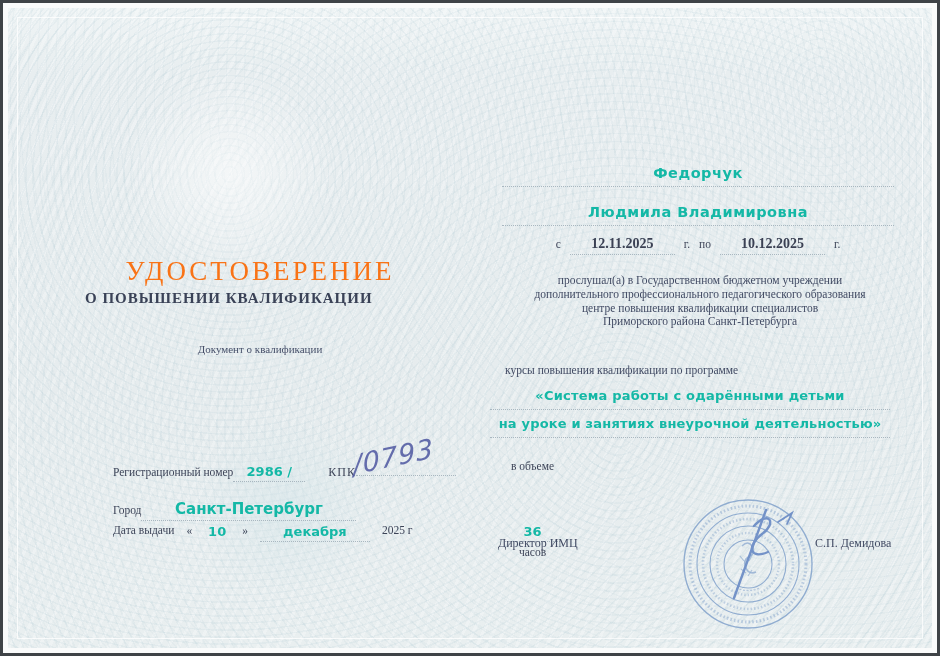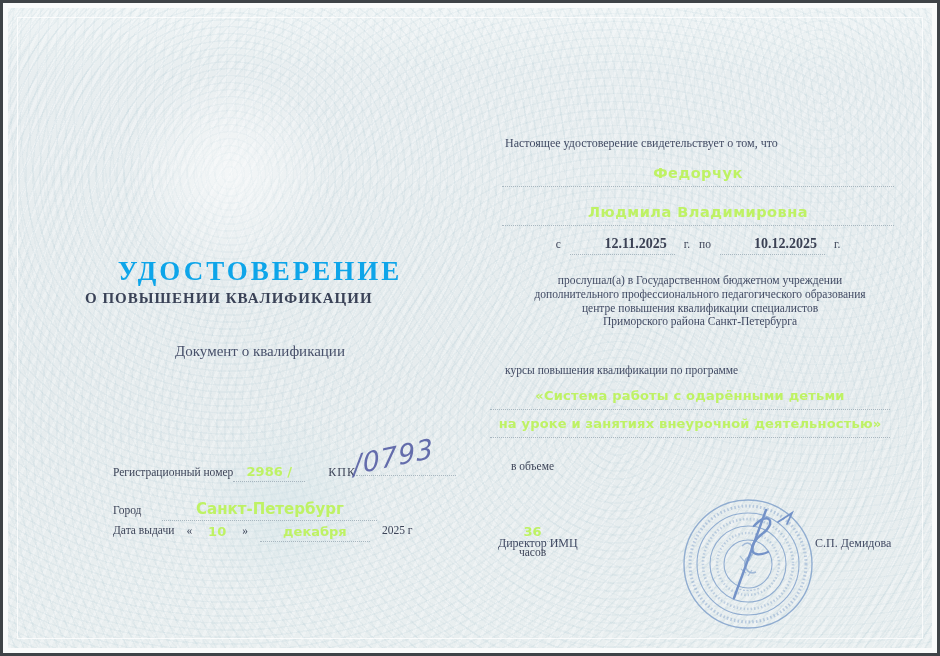--- a/index.html
+++ b/index.html
@@ -20,53 +20,53 @@
       repeating-radial-gradient(circle at 88% 12%, rgba(150,185,198,0.07) 0 1.5px, rgba(0,0,0,0) 1.5px 9px),
       repeating-linear-gradient(115deg, rgba(255,255,255,0.25) 0 3px, rgba(0,0,0,0) 3px 9px),
       linear-gradient(180deg, #eff4f5 0%, #e8eef0 10%, #e6ecee 60%, #e9eff0 100%);
   }
   .cert::before {
     content:""; position:absolute; inset:9px;
     border:1px solid rgba(255,255,255,0.75); pointer-events:none;
   }
 
   .tmpl { font-family:"Liberation Serif", serif; color:#3d4458; }
-  .fill { font-family:"DejaVu Sans", sans-serif; color:#bef264; }
+  .fill { font-family:"DejaVu Sans", sans-serif; color:#14b8a6; }
 
   .abs { position:absolute; }
 
   .title1 {
     left:85px; top:256px; width:350px; text-align:center;
-    font-size:27px; font-weight:bold; letter-spacing:3px; color:#0ea5e9;
+    font-size:27px; font-weight:normal; letter-spacing:3px; color:#f97316;
   }
   .title2 {
     left:85px; top:290px; width:350px; text-align:left;
     font-size:15px; font-weight:bold; letter-spacing:1px; color:#3a4257;
   }
   .subtitle {
     left:85px; top:343px; width:350px; text-align:center;
-    font-size:15px; color:#47506a;
+    font-size:11px; color:#47506a;
   }
 
   .statement { left:505px; top:136px; font-size:12px; color:#414a63; }
 
   .name-line {
     left:502px; top:165px; width:392px; text-align:center;
     font-size:14.5px; font-weight:bold; letter-spacing:0.5px;
     border-bottom:1.5px dotted #a9b7c0; padding-bottom:5px;
   }
   .name-line2 { top:204px; }
 
   .period-row {
     left:502px; top:236px; width:392px;
     display:flex; justify-content:center; align-items:baseline; gap:9px;
     font-size:11.5px; color:#414a63;
   }
   .period-date {
-    display:inline-block; min-width:105px; text-align:right;
+    display:inline-block; min-width:105px; text-align:center;
     font-size:14px; font-weight:bold; color:#3b4154;
     border-bottom:1.5px dotted #a9b7c0; padding:0 8px 2px;
   }
 
   .institution {
     left:495px; top:274px; width:410px; text-align:center;
     font-size:11.5px; line-height:13.8px; color:#414a63;
   }
 
   .course-intro { left:505px; top:364px; font-size:11.5px; color:#414a63; }
@@ -94,21 +94,21 @@
     font-size:13px; font-weight:bold; border-bottom:1.5px dotted #a9b7c0; padding-bottom:2px; }
   .reg-kpk { font-size:12px; letter-spacing:1px;margin-left:23px; }
   .reg-tail { display:inline-block; width:100px; border-bottom:1.5px dotted #a9b7c0; height:14px; }
 
   .handwriting {
     left:352px; top:441px; font-family:"DejaVu Sans", sans-serif;
     font-style:italic; font-size:27px; color:#565fa5;
     transform:rotate(-12deg) skewX(-8deg); letter-spacing:1px; opacity:0.9;
   }
 
-  .city-row { left:113px; top:500px; display:flex; align-items:baseline; gap:21px;
+  .city-row { left:113px; top:500px; display:flex; align-items:baseline; gap:0;
     font-size:11.5px; color:#414a63; }
   .city-value { display:inline-block; min-width:215px; text-align:center;
     font-size:15px; font-weight:bold; border-bottom:1.5px dotted #a9b7c0; padding-bottom:2px; }
 
   .date-row { left:113px; top:524px; display:flex; align-items:flex-start; gap:12px;
     font-size:11.5px; color:#414a63; }
   .date-day { display:inline-block; min-width:26px; text-align:center;
     font-size:13px; font-weight:bold; }
   .date-month { display:inline-block; min-width:110px; text-align:center;
     font-size:13px; font-weight:bold; border-bottom:1.5px dotted #a9b7c0; padding-bottom:2px; }
@@ -145,21 +145,20 @@
 
   <div class="abs date-row">
     <span class="tmpl">Дата выдачи</span>
     <span class="tmpl">«</span>
     <span class="fill date-day">10</span>
     <span class="tmpl">»</span>
     <span class="fill date-month">декабря</span>
     <span class="tmpl date-year">2025 г</span>
   </div>
 
-  <div class="abs statement tmpl">Настоящее удостоверение свидетельствует о том, что</div>
 
   <div class="abs name-line fill">Федорчук</div>
   <div class="abs name-line name-line2 fill">Людмила Владимировна</div>
 
   <div class="abs period-row">
     <span class="tmpl">с</span>
     <span class="period-date tmpl">12.11.2025</span>
     <span class="tmpl">г.</span>
     <span class="tmpl">по</span>
     <span class="period-date tmpl">10.12.2025</span>

